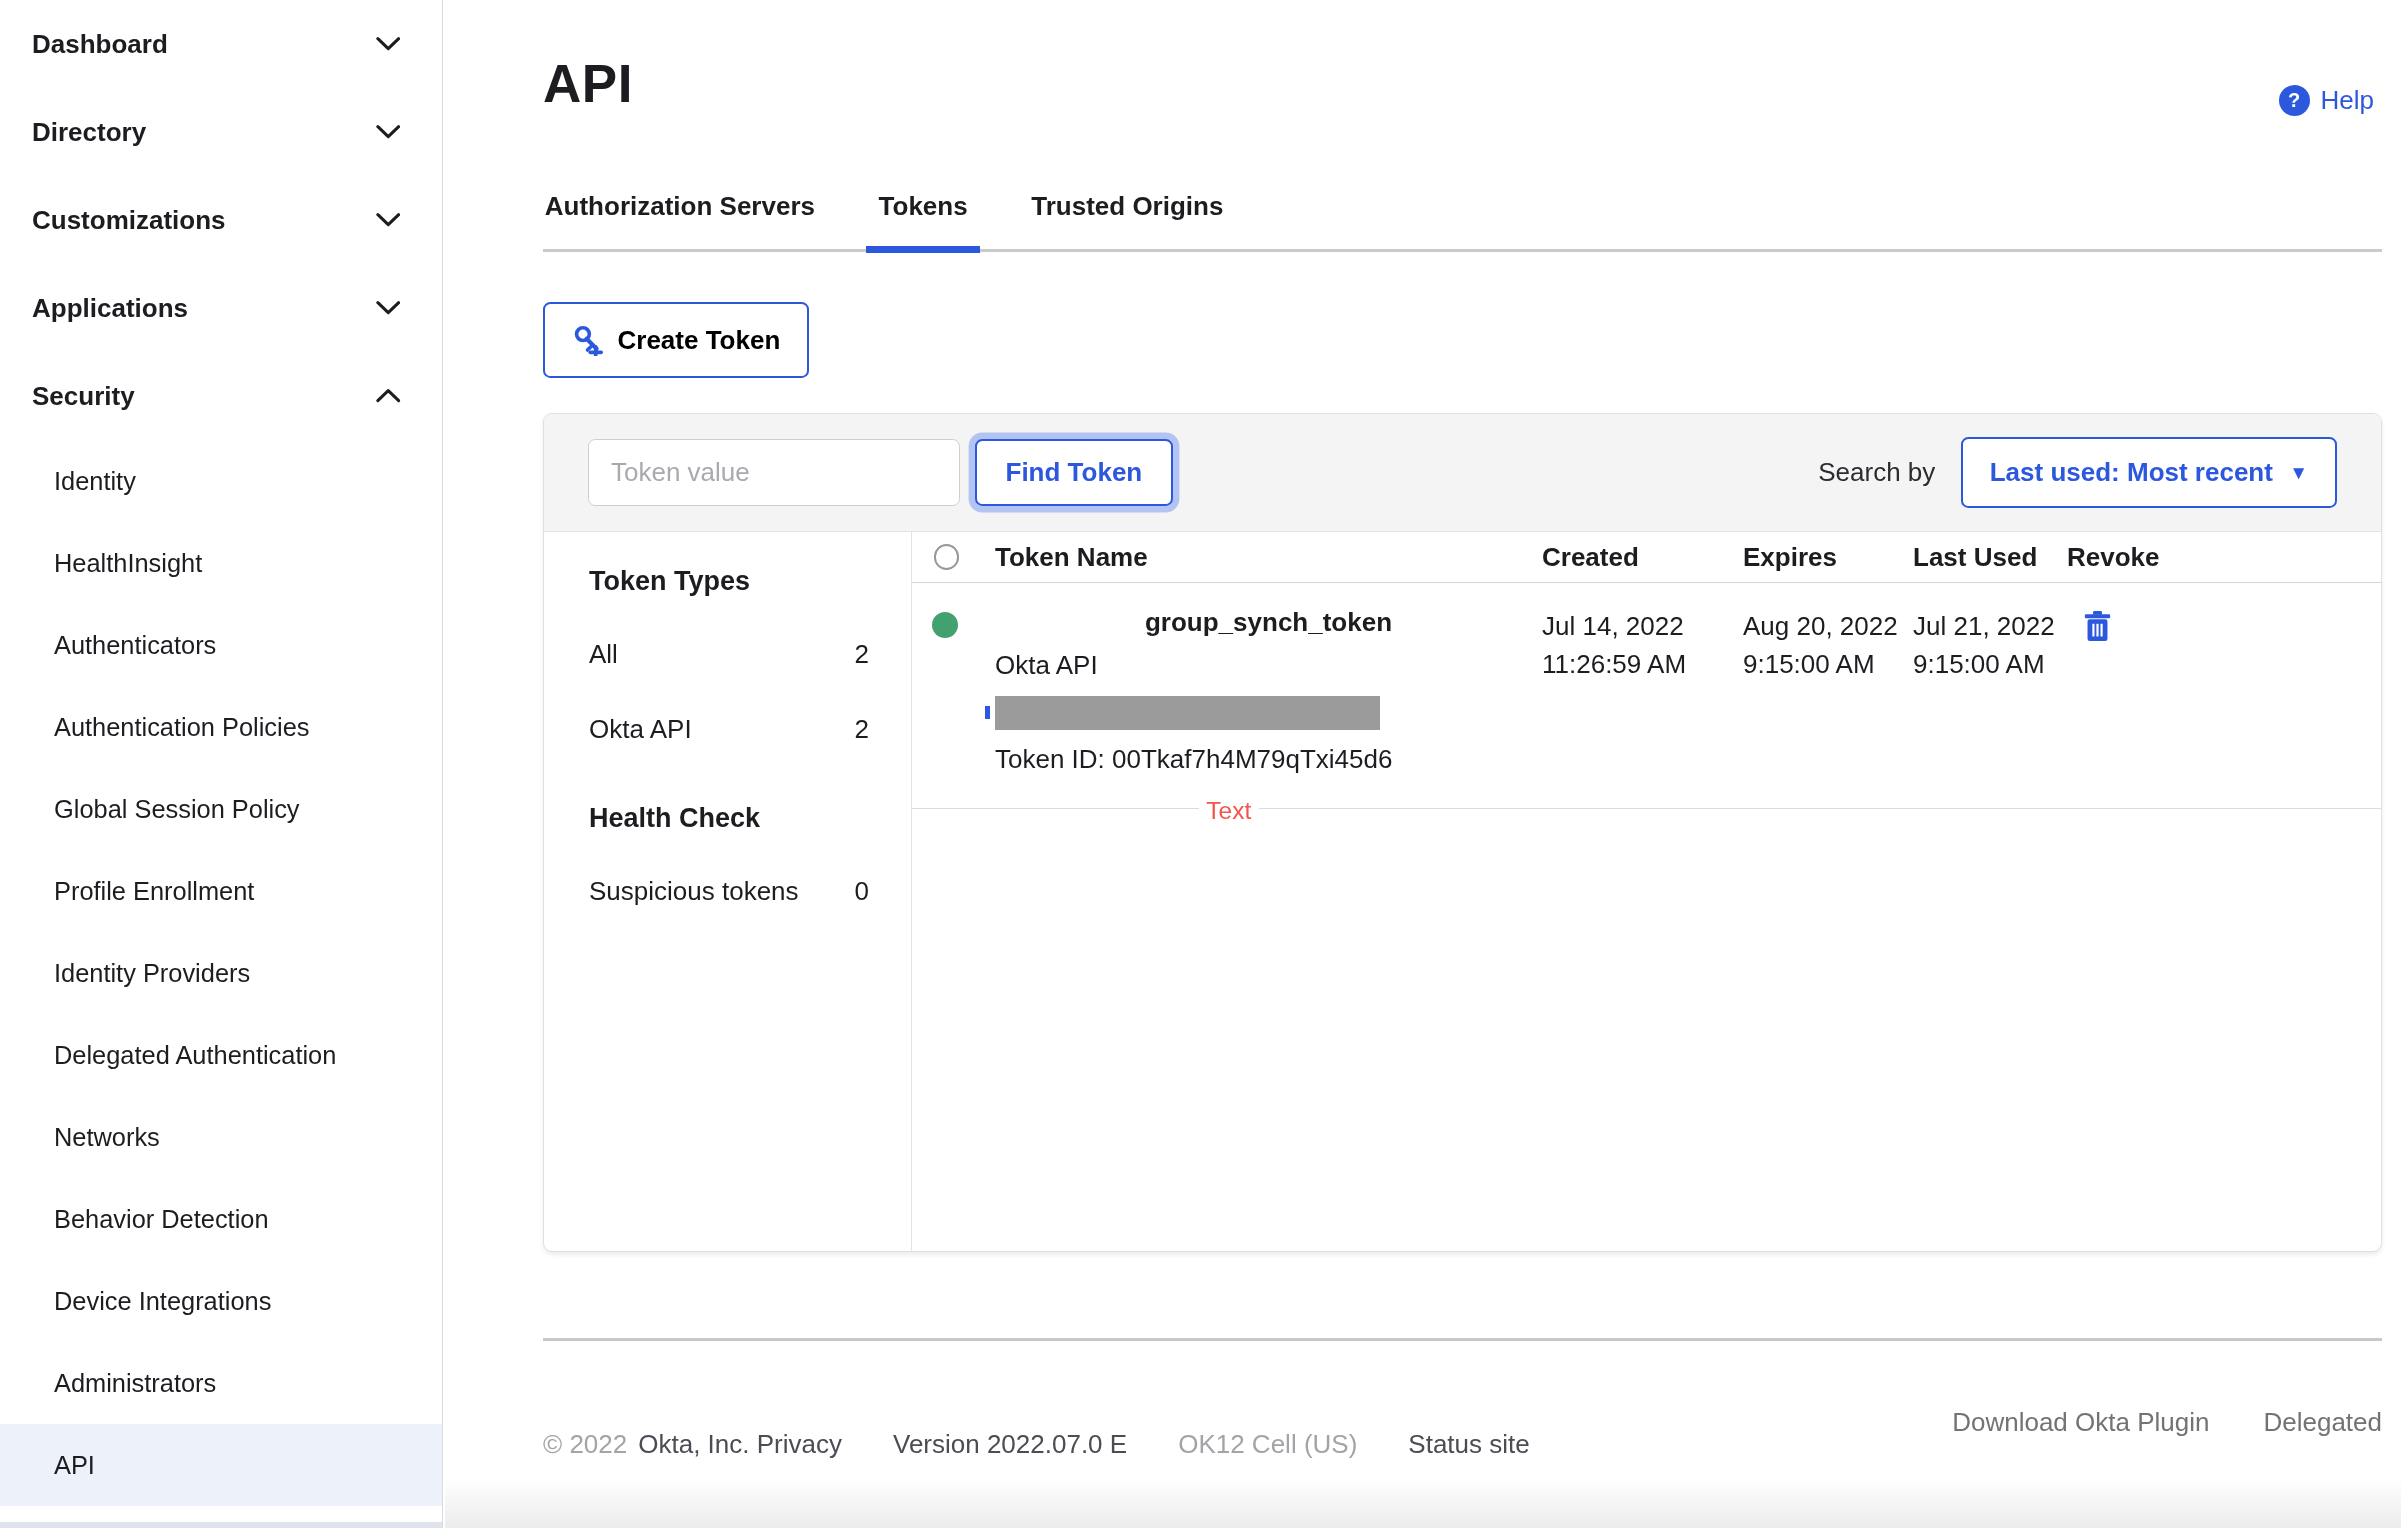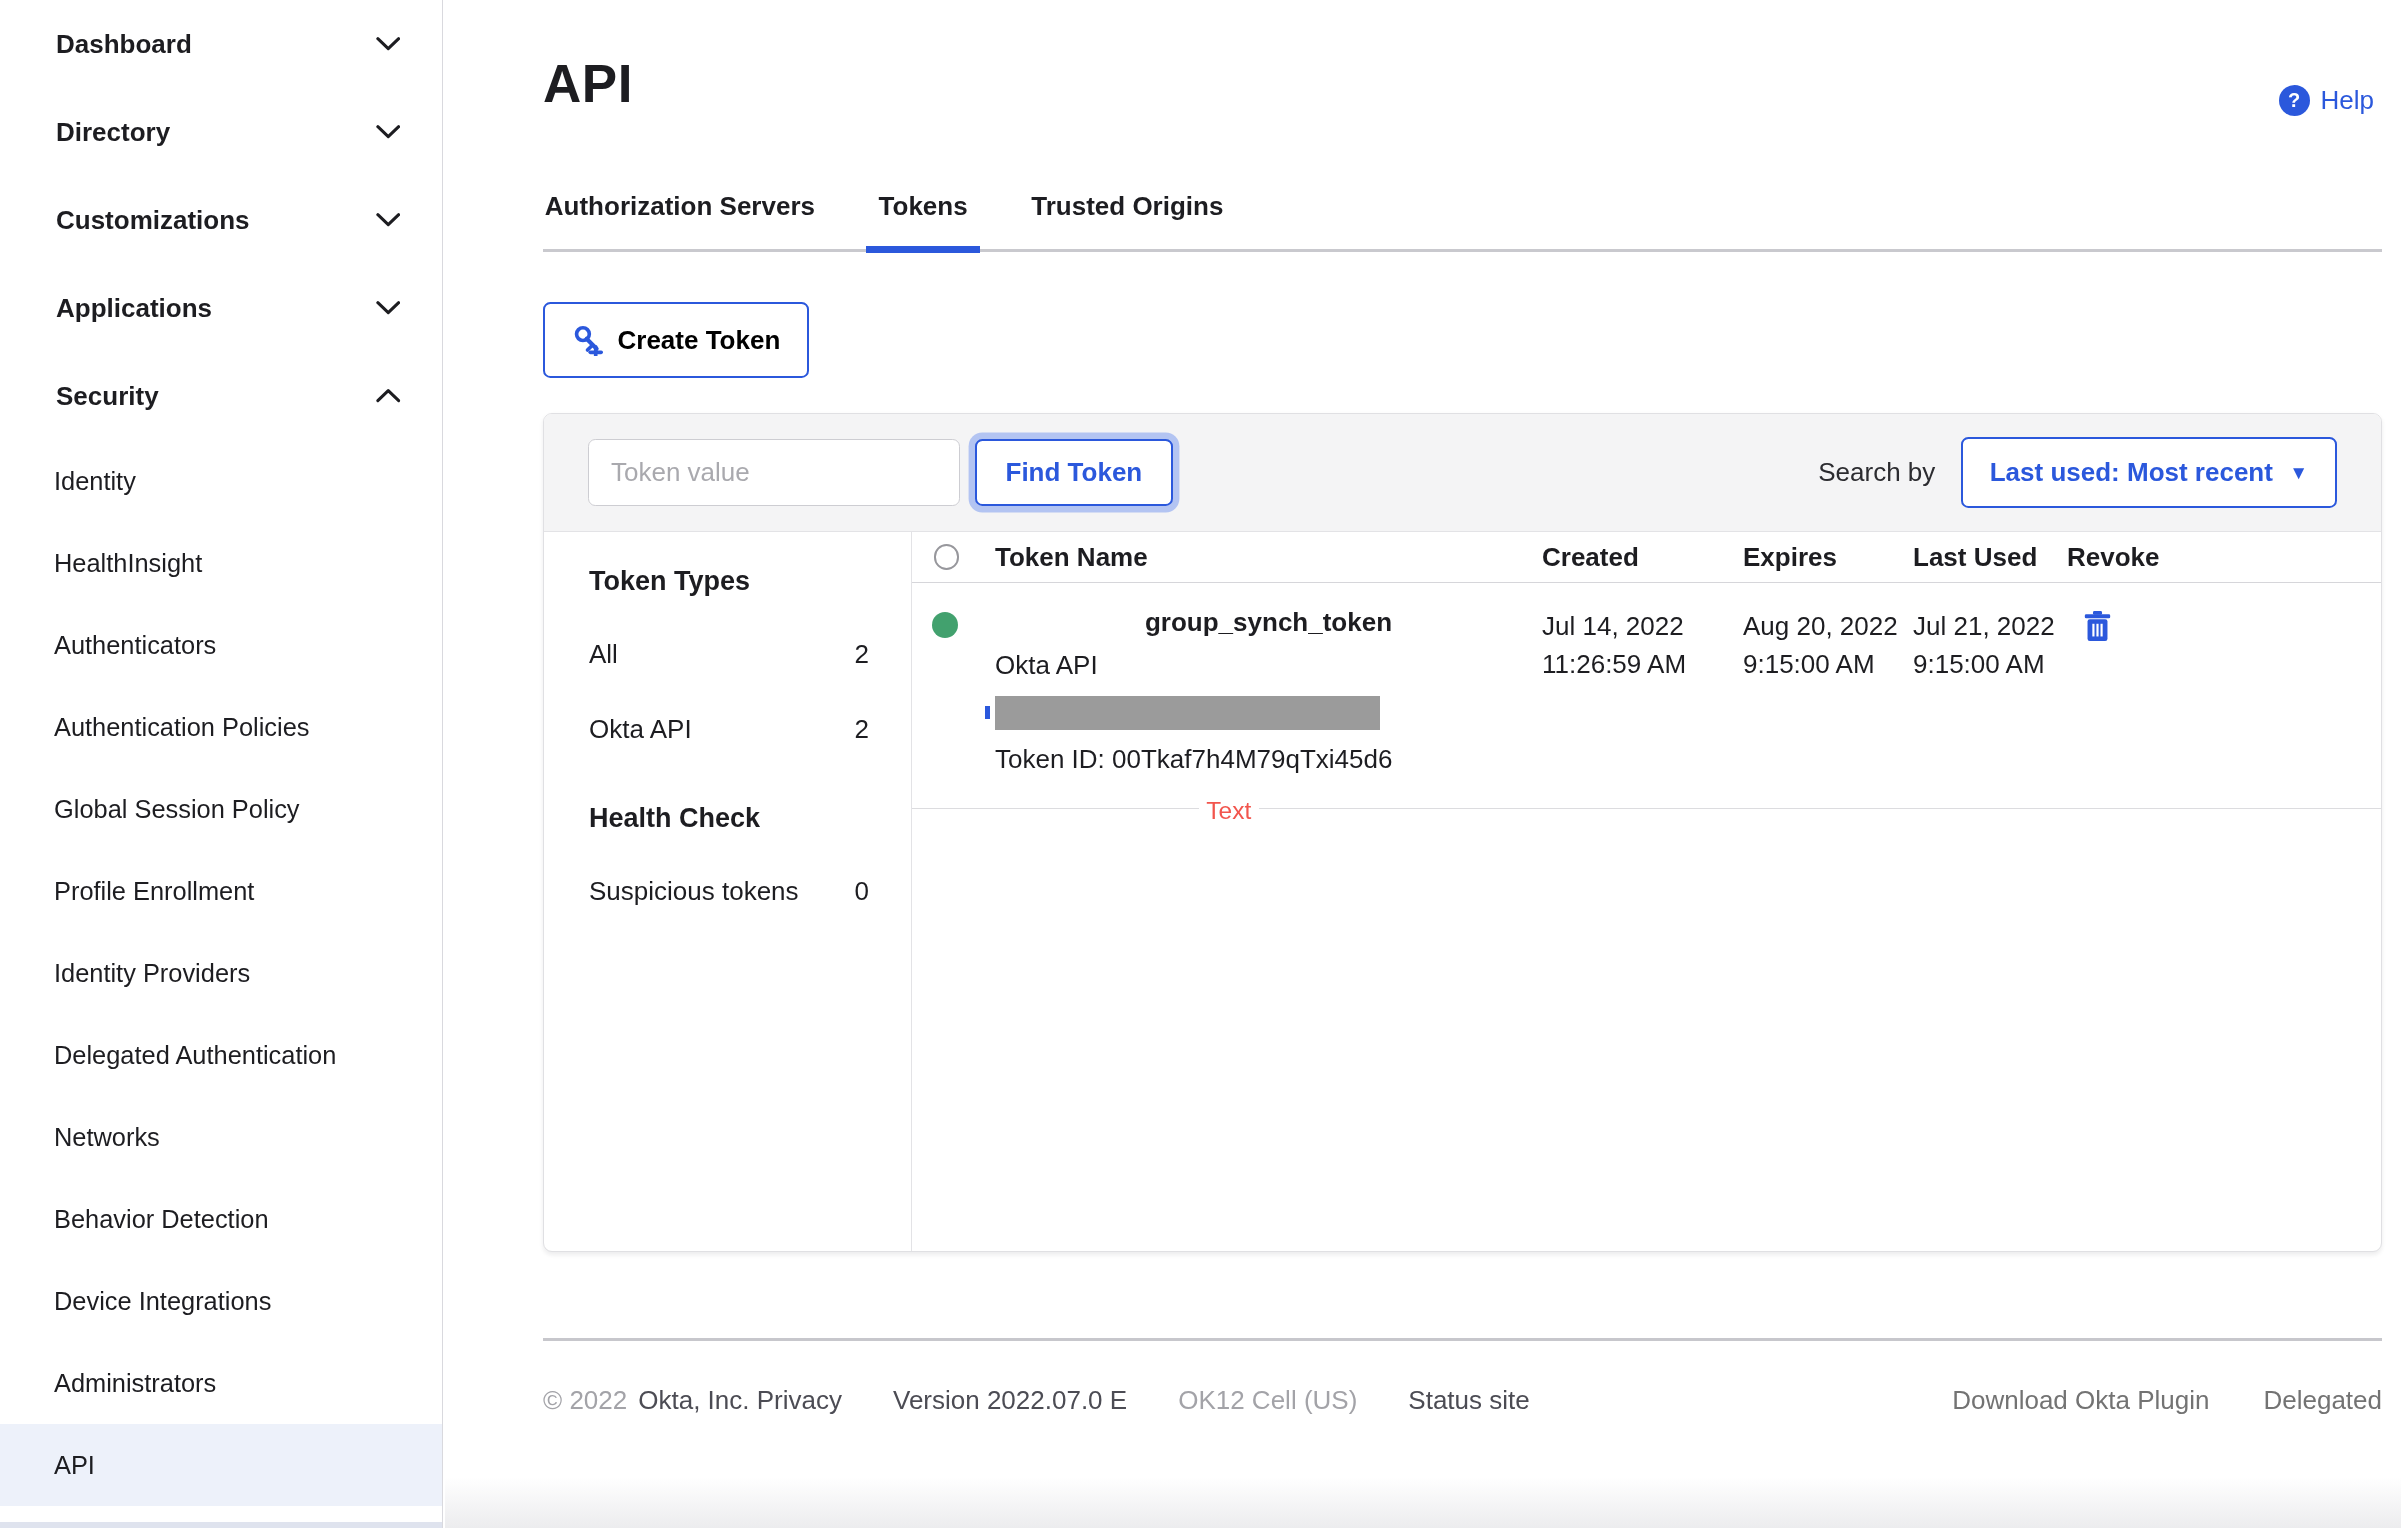--- a/index.html
+++ b/index.html
@@ -10,21 +10,21 @@
   }
 
   
   .sidebar {
     position:absolute; left:0; top:0; width:443px; height:1528px;
     background:#fff; border-right:1.8px solid #d9d9de;
   }
   .nav-top { list-style:none; }
   .nav-item {
     display:flex; align-items:center; justify-content:space-between;
-    height:88px; padding:0 42px 0 56px; font-size:26px; font-weight:bold; cursor:pointer;
+    height:88px; padding:0 42px 0 32px; font-size:26px; font-weight:bold; cursor:pointer;
   }
   .chev { width:24.5px; height:15.4px; flex:0 0 auto; }
   .chev svg { display:block; }
   .chev.up svg { transform:rotate(180deg); }
   .nav-sub { list-style:none; }
   .sub-item {
     padding:23px 42px 23px 54px; font-size:25.4px; line-height:36px; cursor:pointer; color:#1d1d21;
   }
   .sub-item.selected { background:#edf1fa; }
   .sidebar-bottom-strip {
@@ -121,21 +121,21 @@
   .row-annotation {
     position:absolute; left:287px; bottom:-16.3px; font-size:24.5px; color:#f2554d; background:#fff; padding:0 7.3px;
   }
 
   
   .footer-divider { position:absolute; left:98px; top:1338px; width:1839px; height:2.7px; background:#c7c7cc; }
   .footer {
     position:absolute; left:98px; top:1385px; width:1839px;
     display:flex; align-items:center; font-size:26px; color:#55555d;
   }
-  .f-left { display:flex; align-items:flex-start; gap:51px; }
+  .f-left { display:flex; align-items:flex-start; gap:51px;margin-top:44px; }
   .f-group { display:flex; gap:11px; }
   .f-light { color:#a3a3a8; }
   .f-dark { color:#4c4c54; }
   .f-link { cursor:pointer; }
   .f-right { margin-left:auto; display:flex; gap:54px; color:#737373; }
 
   .bottom-fade {
     position:absolute; left:0; right:0; bottom:0; height:51px;
     background:linear-gradient(to bottom, rgba(240,240,241,0), #ececee); pointer-events:none;
   }

